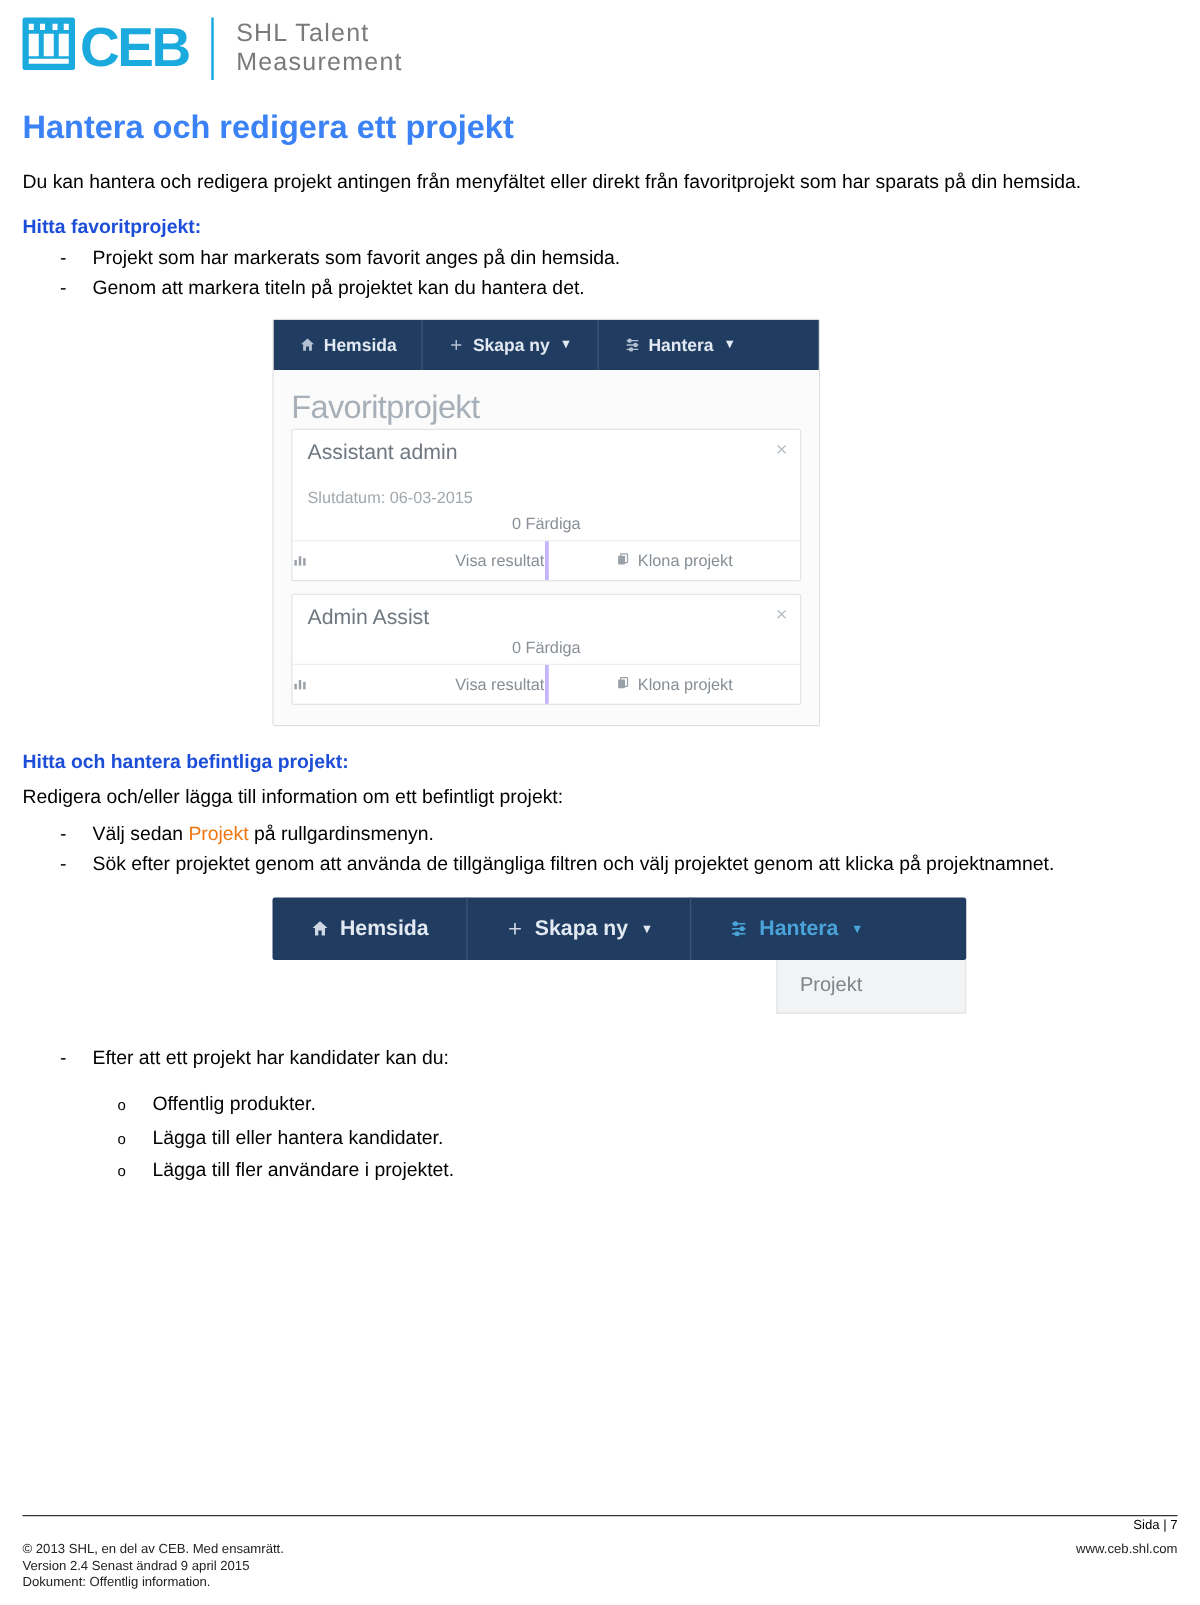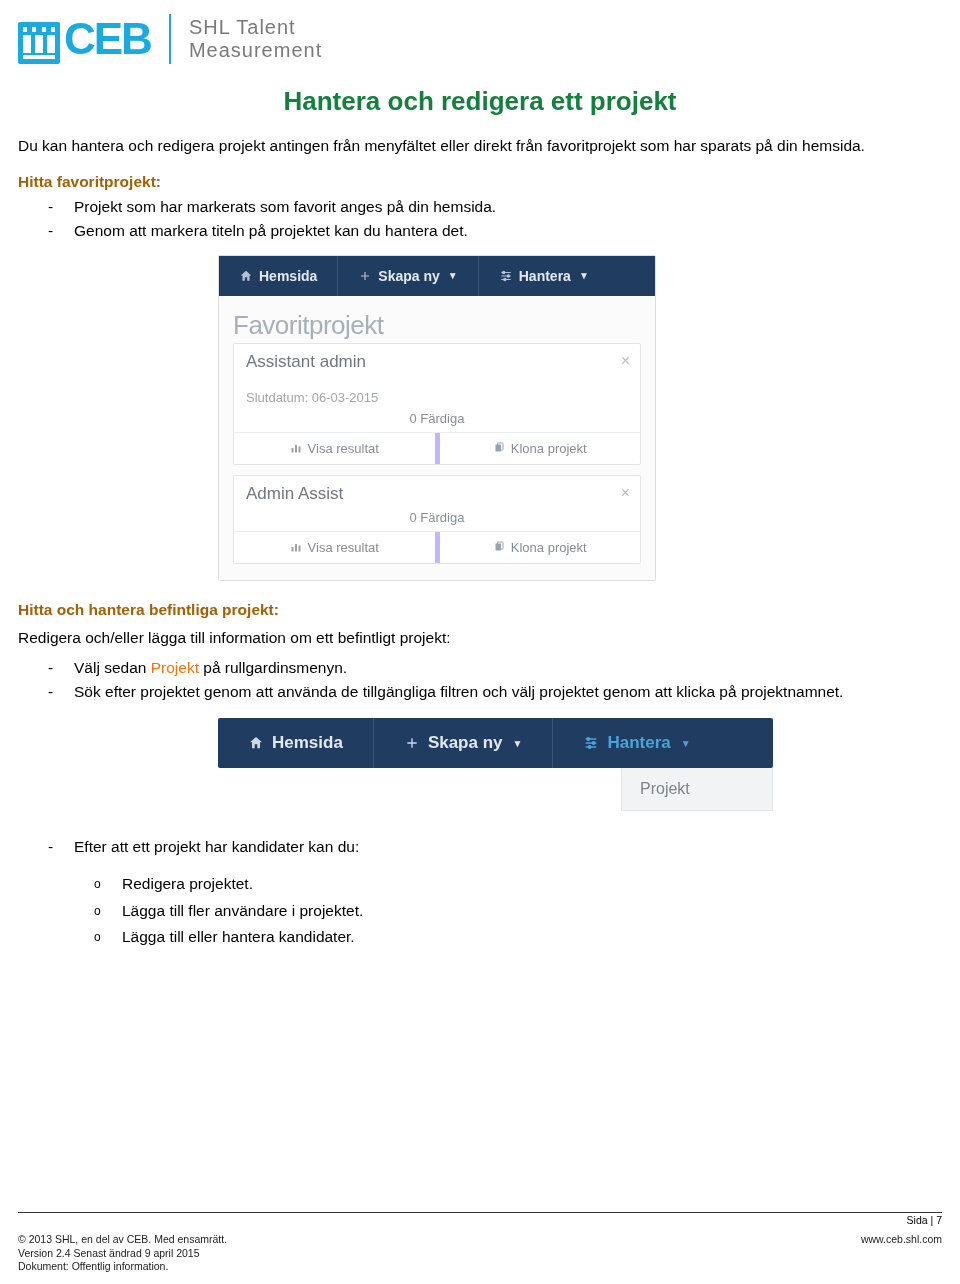--- a/index.html
+++ b/index.html
@@ -8,42 +8,42 @@
     background: #fff;
     color: #000;
     width: 960px;
     min-height: 1284px;
     position: relative;
     padding: 14px 18px 0 18px;
   }
 
   
   .logo { display: flex; align-items: center; gap: 8px; margin-bottom: 22px; }
-  .logo-block { display: flex; align-items: flex-end; }
+  .logo-block { display: flex; align-items: flex-start; }
   .logo-icon {
     width: 42px; height: 42px; background: #1baade;
     display: flex; flex-direction: column; justify-content: space-between;
     padding: 5px; border-radius: 2px; margin-right: 4px;
   }
   .logo-icon .row { display: flex; justify-content: space-between; }
   .logo-icon .row span { display: block; background: #fff; }
   .logo-icon .row.top span { width: 4px; height: 5px; }
   .logo-icon .row.mid { height: 18px; align-items: stretch; }
   .logo-icon .row.mid span { width: 8px; height: 18px; }
   .logo-icon .row.bot span { width: 100%; height: 4px; }
   .logo-ceb {
     font-family: Arial Black, Arial, sans-serif;
     font-size: 44px; font-weight: 900; color: #1baade; letter-spacing: -2px;
   }
   .logo-sep { width: 2px; height: 50px; background: #1baade; margin: 0 10px; }
   .logo-tag { color: #7a7a7a; font-size: 20px; letter-spacing: 1px; line-height: 1.15; }
 
   
-  h1 { color: #15803d; font-size: 26px; font-weight: bold; margin: 12px 0 18px 0; font-family: Arial, sans-serif; text-align: center; }
-  h3.sub { color: #a16207; font-size: 15.5px; font-weight: bold; margin: 16px 0 4px 0; }
+  h1 { color: #3b82f6; font-size: 26px; font-weight: bold; margin: 12px 0 18px 0; font-family: Arial, sans-serif; }
+  h3.sub { color: #1d4ed8; font-size: 15.5px; font-weight: bold; margin: 16px 0 4px 0; }
   p { font-size: 15.5px; line-height: 1.4; margin: 8px 0; }
   ul.dash { list-style: none; padding: 0; margin: 4px 0 12px 30px; }
   ul.dash li { font-size: 15.5px; line-height: 1.55; position: relative; padding-left: 26px; }
   ul.dash li:before { content: "-"; position: absolute; left: 0; }
   ul.o { list-style: none; padding: 0; margin: 4px 0 12px 76px; }
   ul.o li { font-size: 15.5px; line-height: 1.7; position: relative; padding-left: 28px; }
   ul.o li:before { content: "o"; position: absolute; left: 0; font-size: 12px; top: 3px; }
   .orange { color: #ee7510; }
 
   
@@ -73,21 +73,21 @@
   .proj-date { color: #a0a8ae; font-size: 13px; margin-top: 18px; }
   .proj-close { position: absolute; right: 10px; top: 8px; color: #b8bfc5; font-size: 16px; }
   .proj-stat { text-align: center; color: #888f96; font-size: 13px; padding: 6px 0; }
   .proj-footer {
     display: flex; border-top: 1px solid #eceef0; margin: 0 -12px -6px -12px;
   }
   .proj-footer .pf {
     flex: 1; display: flex; align-items: center; justify-content: center; gap: 6px;
     padding: 8px 0; color: #868e95; font-size: 13px;
   }
-  .proj-footer .pf:first-child { border-right: 5px solid #c4b5fd; }
+  .proj-footer .pf:first-child { border-right: 3px solid #c4b5fd; justify-content: space-between; }
 
   
   .ss2 { width: 555px; margin: 14px 0 24px 200px; }
   .ss2-nav {
     background: #203c60; display: flex; height: 50px; border-radius: 2px;
   }
   .ss2-nav-item {
     display: flex; align-items: center; gap: 8px;
     color: #e2e9f2; font-size: 17px; font-weight: bold;
     padding: 0 30px; border-right: 1px solid #3a5576;
@@ -288,23 +288,23 @@
       <span class="caret">▼</span>
     </div>
   </div>
   <div class="ss2-drop">Projekt</div>
 </div>
 
 <ul class="dash">
   <li>Efter att ett projekt har kandidater kan du:</li>
 </ul>
 <ul class="o">
-  <li>Redigera projektet.</li>
+  <li>Offentlig produkter.</li>
+  <li>Lägga till eller hantera kandidater.</li>
   <li>Lägga till fler användare i projektet.</li>
-  <li>Lägga till eller hantera kandidater.</li>
 </ul>
 
 <div class="page-num">Sida | 7</div>
 <div class="page-footer">
   <div class="left">
     <div>© 2013 SHL, en del av CEB. Med ensamrätt.</div>
     <div>Version 2.4  Senast ändrad 9 april 2015</div>
     <div>Dokument: Offentlig information.</div>
   </div>
   <div class="right">www.ceb.shl.com</div>

